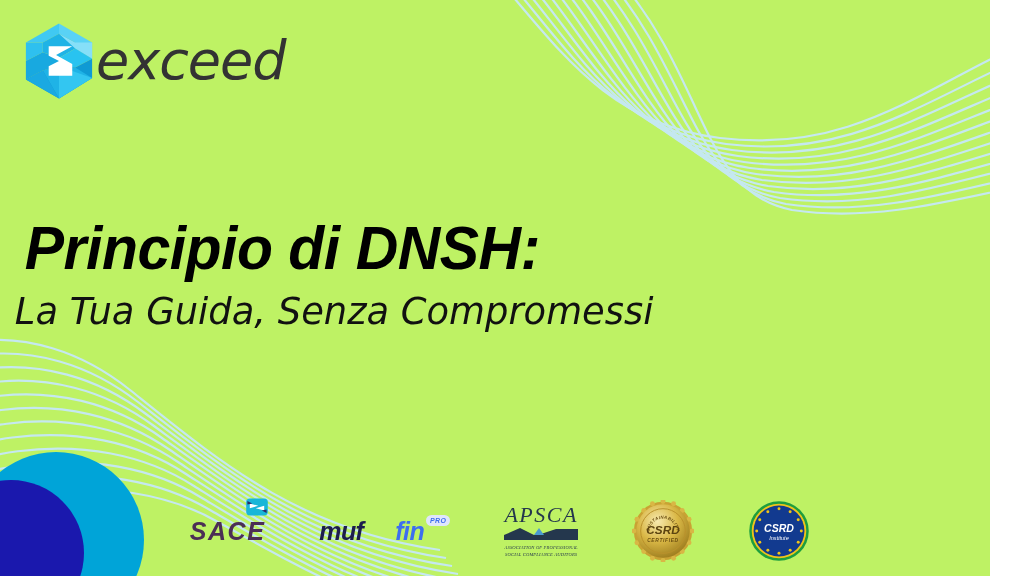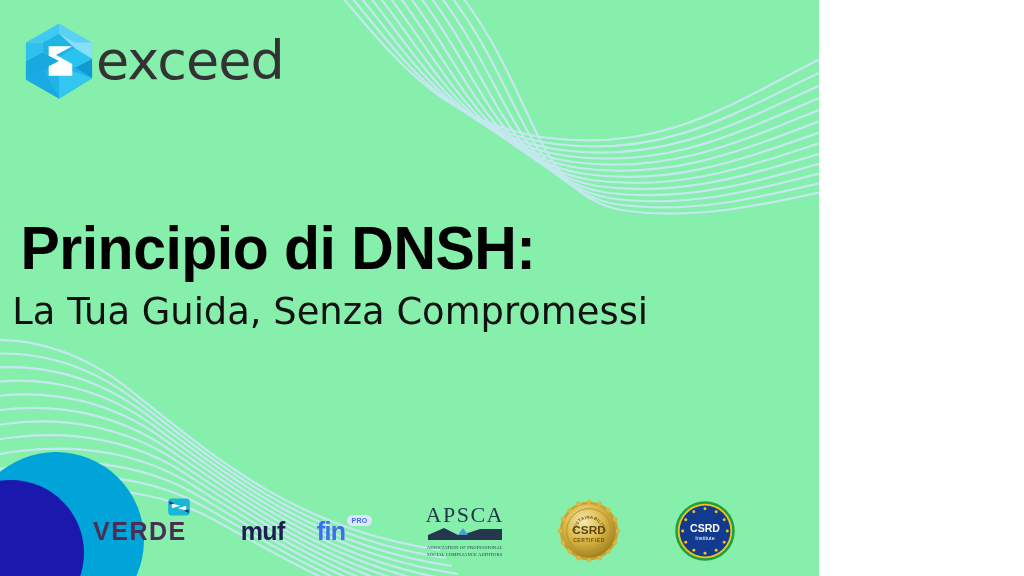--- a/index.html
+++ b/index.html
@@ -5,24 +5,25 @@
   html, body {
     margin: 0;
     padding: 0;
     background: #ffffff;
   }
   body {
     font-family: "Liberation Sans", sans-serif;
   }
   .slide {
     position: relative;
-    width: 819px;
+    width: 990px;
     height: 576px;
-    background: #86efac;
+    background: #bef264;
     overflow: hidden;
+    font-style: italic;
   }
 
   
   .bg-layer {
     position: absolute;
     inset: 0;
     pointer-events: none;
   }
   .wave-top {
     position: absolute;
@@ -262,21 +263,21 @@
 
   <div class="headline">
     <h1 class="title nowrap">Principio di DNSH:</h1>
     <p class="subtitle nowrap">La Tua Guida, Senza Compromessi</p>
   </div>
 
   <div class="footer">
 
     <div class="logo-slot">
       <div class="sace">
-        <span class="sace-word">VERDE</span>
+        <span class="sace-word">SACE</span>
         <svg class="sace-mark" viewBox="0 0 40 32">
           <rect x="2" y="2" width="36" height="28" rx="6" fill="#19b6d8"></rect>
           <path d="M8,10 L22,14 L8,18 Z" fill="#ffffff"></path>
           <path d="M32,22 L18,18 L32,14 Z" fill="#ffffff"></path>
           <path d="M4,6 L12,10 L4,12 Z" fill="#2b2b6b"></path>
           <path d="M36,26 L28,22 L36,20 Z" fill="#2b2b6b"></path>
         </svg>
       </div>
     </div>
 

